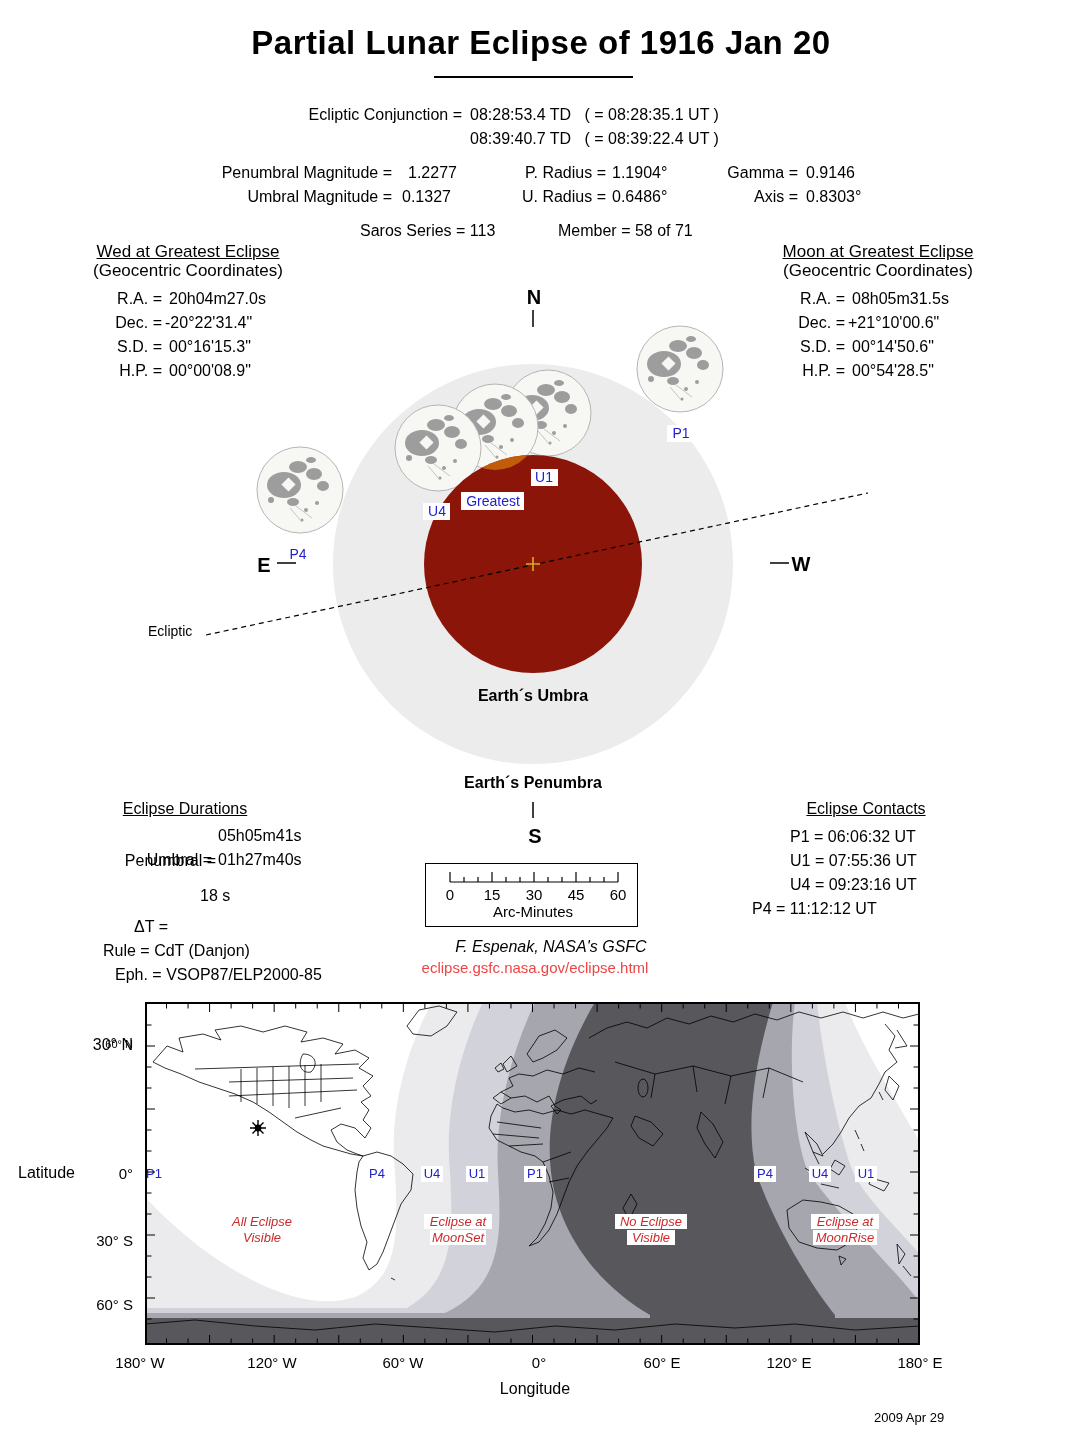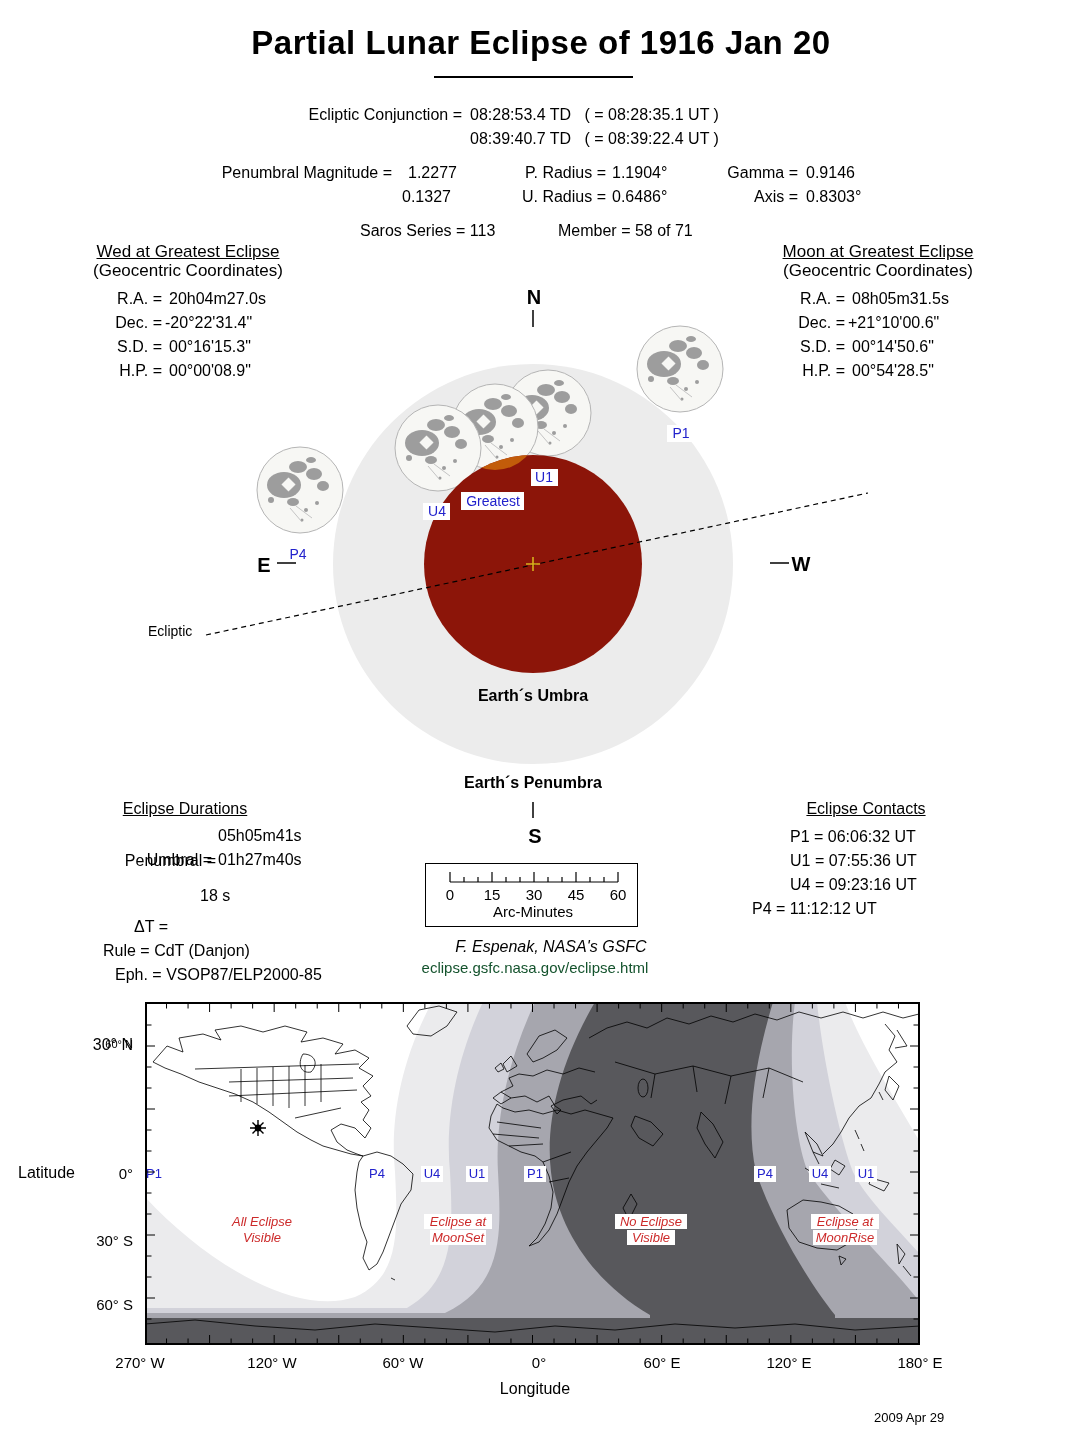--- a/index.html
+++ b/index.html
@@ -26,20 +26,21 @@
 
   <div class="abs title">Partial Lunar Eclipse of  1916 Jan 20</div>
   <div class="abs t-rule"></div>
 
   <div class="abs fs16 rt" style="left:0;top:105px;width:462px;">Ecliptic Conjunction =</div>
   <div class="abs fs16 pre" style="left:470px;top:105px;">08:28:53.4 TD   ( = 08:28:35.1 UT )</div>
   <div class="abs fs16 pre" style="left:470px;top:129px;">08:39:40.7 TD   ( = 08:39:22.4 UT )</div>
 
   <div class="abs fs16 rt" style="left:0;top:163px;width:392px;">Penumbral Magnitude =</div>
   <div class="abs fs16" style="left:402px;top:163px;margin-left:6px;">1.2277</div>
+  <div class="abs fs16 rt" style="left:0;top:187px;width:392px;">Umbral Magnitude =</div>
   <div class="abs fs16" style="left:402px;top:187px;">0.1327</div>
   <div class="abs fs16 rt" style="left:450px;top:163px;width:156px;">P. Radius =</div>
   <div class="abs fs16" style="left:612px;top:163px;">1.1904°</div>
   <div class="abs fs16 rt" style="left:450px;top:187px;width:156px;">U. Radius =</div>
   <div class="abs fs16" style="left:612px;top:187px;">0.6486°</div>
   <div class="abs fs16 rt" style="left:650px;top:163px;width:148px;">Gamma =</div>
   <div class="abs fs16" style="left:806px;top:163px;">0.9146</div>
   <div class="abs fs16 rt" style="left:650px;top:187px;width:148px;">Axis =</div>
   <div class="abs fs16" style="left:806px;top:187px;">0.8303°</div>
 
@@ -179,21 +180,21 @@
       <text x="24" y="36" font-size="15" text-anchor="middle">0</text>
       <text x="66" y="36" font-size="15" text-anchor="middle">15</text>
       <text x="108" y="36" font-size="15" text-anchor="middle">30</text>
       <text x="150" y="36" font-size="15" text-anchor="middle">45</text>
       <text x="192" y="36" font-size="15" text-anchor="middle">60</text>
       <text x="107" y="53" font-size="15" text-anchor="middle">Arc-Minutes</text>
     </svg>
   </div>
 
   <div class="abs ct italic" style="left:16px;top:938px;width:1070px;font-size:16px;">F. Espenak, NASA's GSFC</div>
-  <div class="abs ct" style="left:0;top:959px;width:1070px;font-size:15px;color:#14532d;">eclipse.gsfc.nasa.gov/eclipse.html</div>
+  <div class="abs ct" style="left:0;top:959px;width:1070px;font-size:15px;color:#ef4444;">eclipse.gsfc.nasa.gov/eclipse.html</div>
 
   <svg class="abs" style="left:145px;top:1002px;" width="775" height="343" viewBox="0 0 775 343">
     <rect x="0" y="0" width="775" height="343" fill="#ffffff"></rect>
 
     <g>
       <path d="M287,0 C255,60 245,120 250,170 C253,230 255,275 210,295 C150,315 60,260 0,195 L0,343 L775,343 L775,140 C740,80 715,40 700,0 Z" fill="#ebebed"></path>
       <path d="M338,0 C310,60 300,120 305,170 C308,228 310,278 262,306 L0,306 L0,343 L775,343 L775,252 C748,222 720,195 708,170 C696,140 678,60 672,0 Z" fill="#d2d2da"></path>
       <path d="M390,0 C362,60 350,120 353,170 C356,230 360,282 300,311 L0,311 L0,343 L775,343 L775,300 C745,262 692,212 663,170 C650,140 642,60 650,0 Z" fill="#a6a6ae"></path>
       <path d="M450,0 C415,60 400,120 406,170 C412,225 448,280 505,313 L505,318 L690,318 L690,313 C662,278 628,220 611,170 C600,120 610,60 628,0 Z" fill="#58585c"></path>
       <rect x="0" y="316" width="775" height="27" fill="#58585c"></rect>
@@ -371,21 +372,21 @@
       </g>
     <rect x="1" y="1" width="773" height="341" fill="none" stroke="#000" stroke-width="2"></rect>
   </svg>
 
   <div class="abs" style="left:18px;top:1164px;font-size:16px;">Latitude</div>
   <div class="abs rt" style="left:53px;top:1038px;width:80px;font-size:11px;">60° N</div>
   <div class="abs rt" style="left:53px;top:1036px;width:80px;font-size:16px;">30° N</div>
   <div class="abs rt" style="left:53px;top:1165px;width:80px;font-size:15px;">0°</div>
   <div class="abs rt" style="left:53px;top:1232px;width:80px;font-size:15px;">30° S</div>
   <div class="abs rt" style="left:53px;top:1296px;width:80px;font-size:15px;">60° S</div>
-  <div class="abs ct" style="left:100px;top:1354px;width:80px;font-size:15px;">270° W</div>
+  <div class="abs ct" style="left:100px;top:1354px;width:80px;font-size:15px;">180° W</div>
   <div class="abs ct" style="left:232px;top:1354px;width:80px;font-size:15px;">120° W</div>
   <div class="abs ct" style="left:363px;top:1354px;width:80px;font-size:15px;">60° W</div>
   <div class="abs ct" style="left:499px;top:1354px;width:80px;font-size:15px;">0°</div>
   <div class="abs ct" style="left:622px;top:1354px;width:80px;font-size:15px;">60° E</div>
   <div class="abs ct" style="left:749px;top:1354px;width:80px;font-size:15px;">120° E</div>
   <div class="abs ct" style="left:880px;top:1354px;width:80px;font-size:15px;">180° E</div>
   <div class="abs ct" style="left:455px;top:1380px;width:160px;font-size:16px;">Longitude</div>
   <div class="abs" style="left:874px;top:1410px;font-size:13px;">2009 Apr 29</div>
 
 </div>

